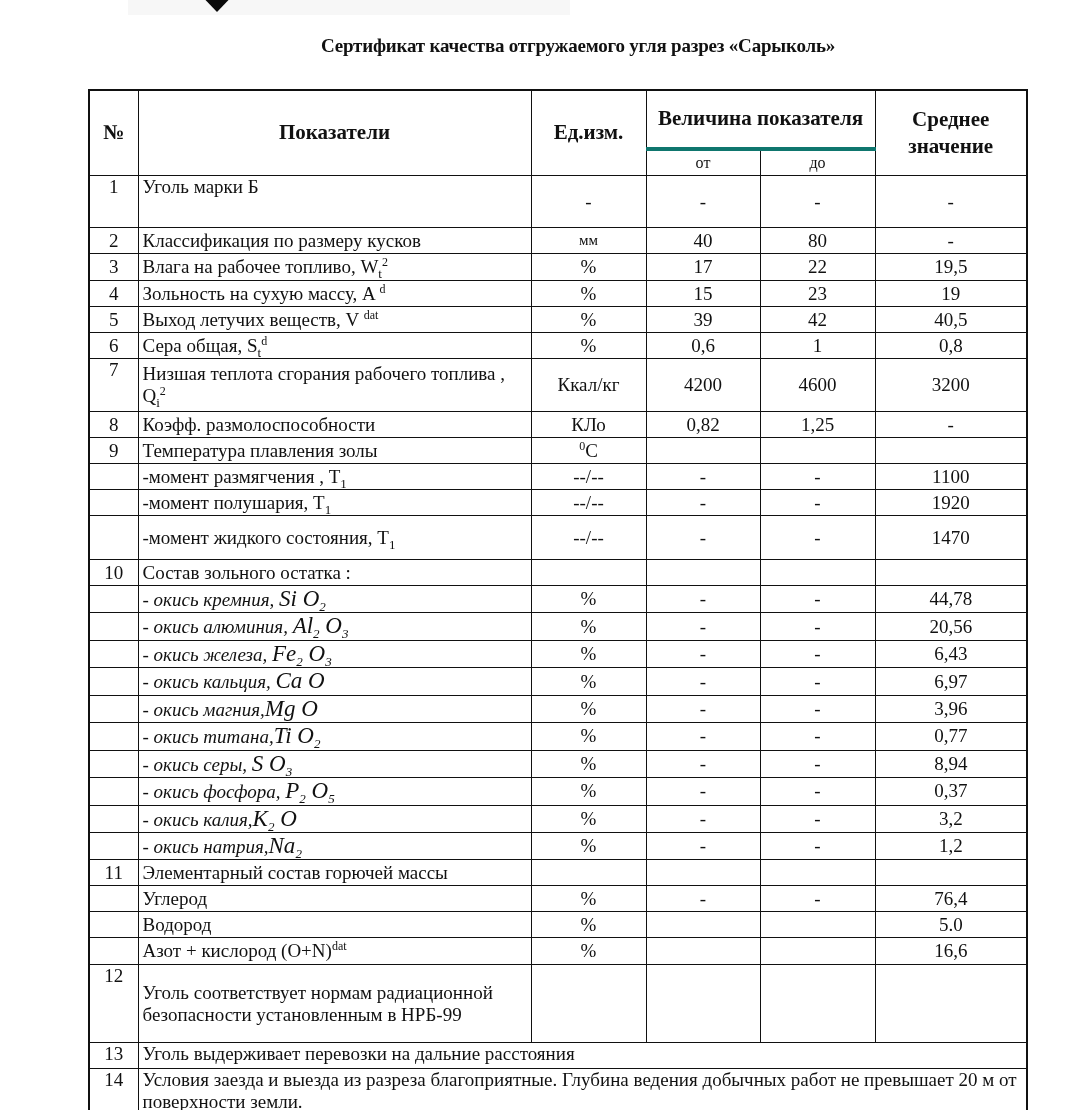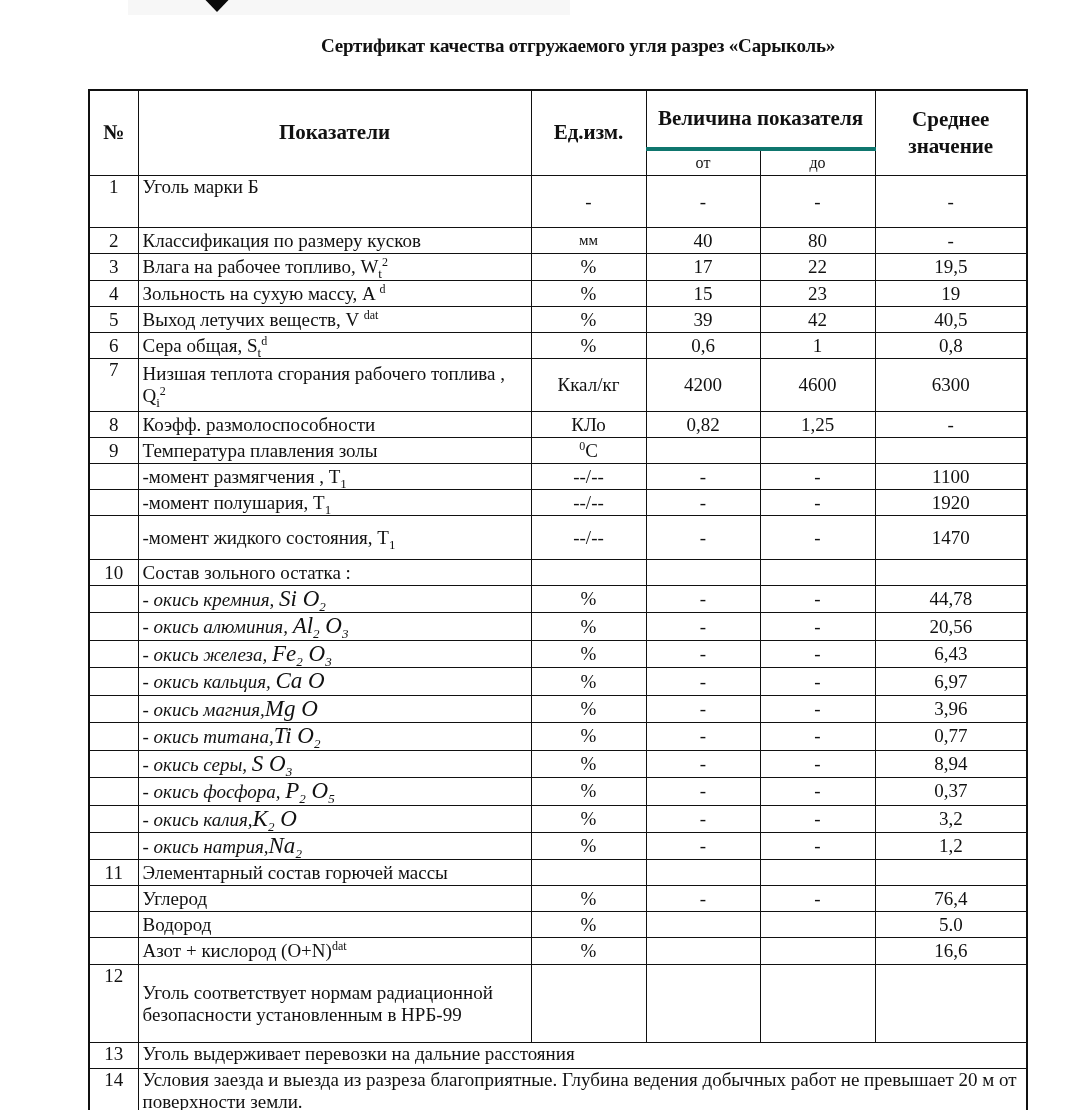--- a/index.html
+++ b/index.html
@@ -105,21 +105,21 @@
         <td class="c">0,6</td>
         <td class="c">1</td>
         <td class="c">0,8</td>
       </tr>
       <tr style="height: 53px;">
         <td class="num" style="vertical-align: top;">7</td>
         <td><span>Низшая теплота сгорания рабочего топлива , Q</span><sub>i</sub><sup>2</sup></td>
         <td class="c"><span>Ккал/кг</span></td>
         <td class="c">4200</td>
         <td class="c">4600</td>
-        <td class="c">6300</td>
+        <td class="c">3200</td>
       </tr>
       <tr style="height: 26px;">
         <td class="num">8</td>
         <td><span>Коэфф. размолоспособности</span></td>
         <td class="c"><span>КЛо</span></td>
         <td class="c">0,82</td>
         <td class="c">1,25</td>
         <td class="c">-</td>
       </tr>
       <tr style="height: 26px;">

